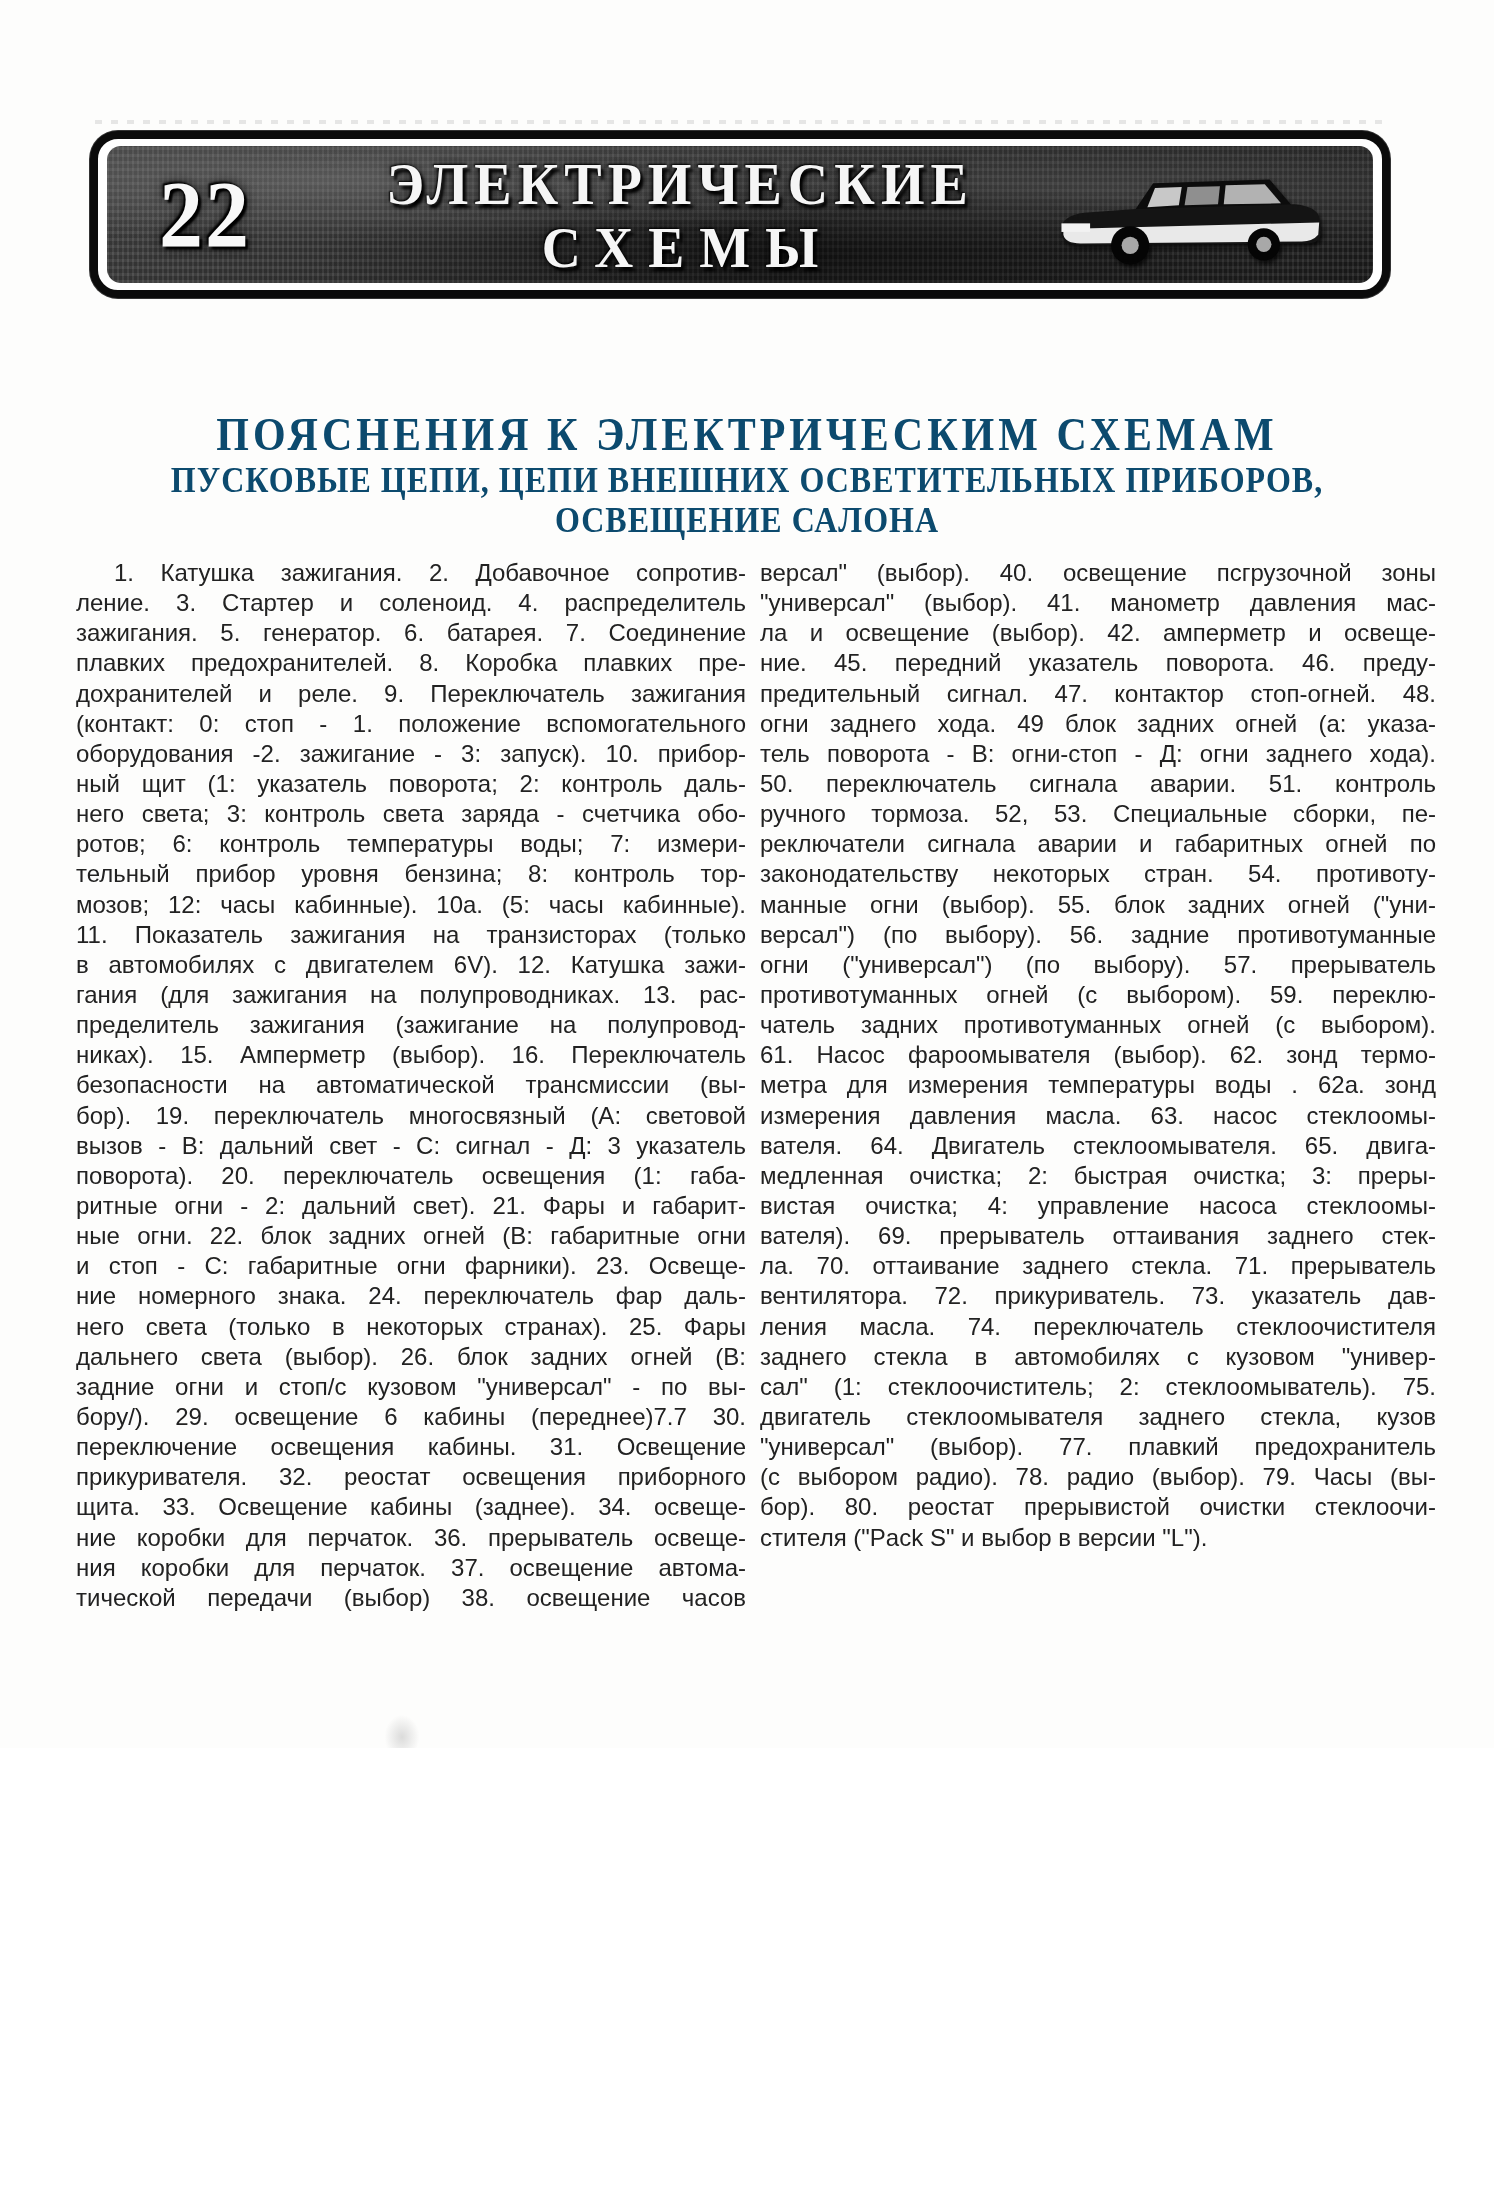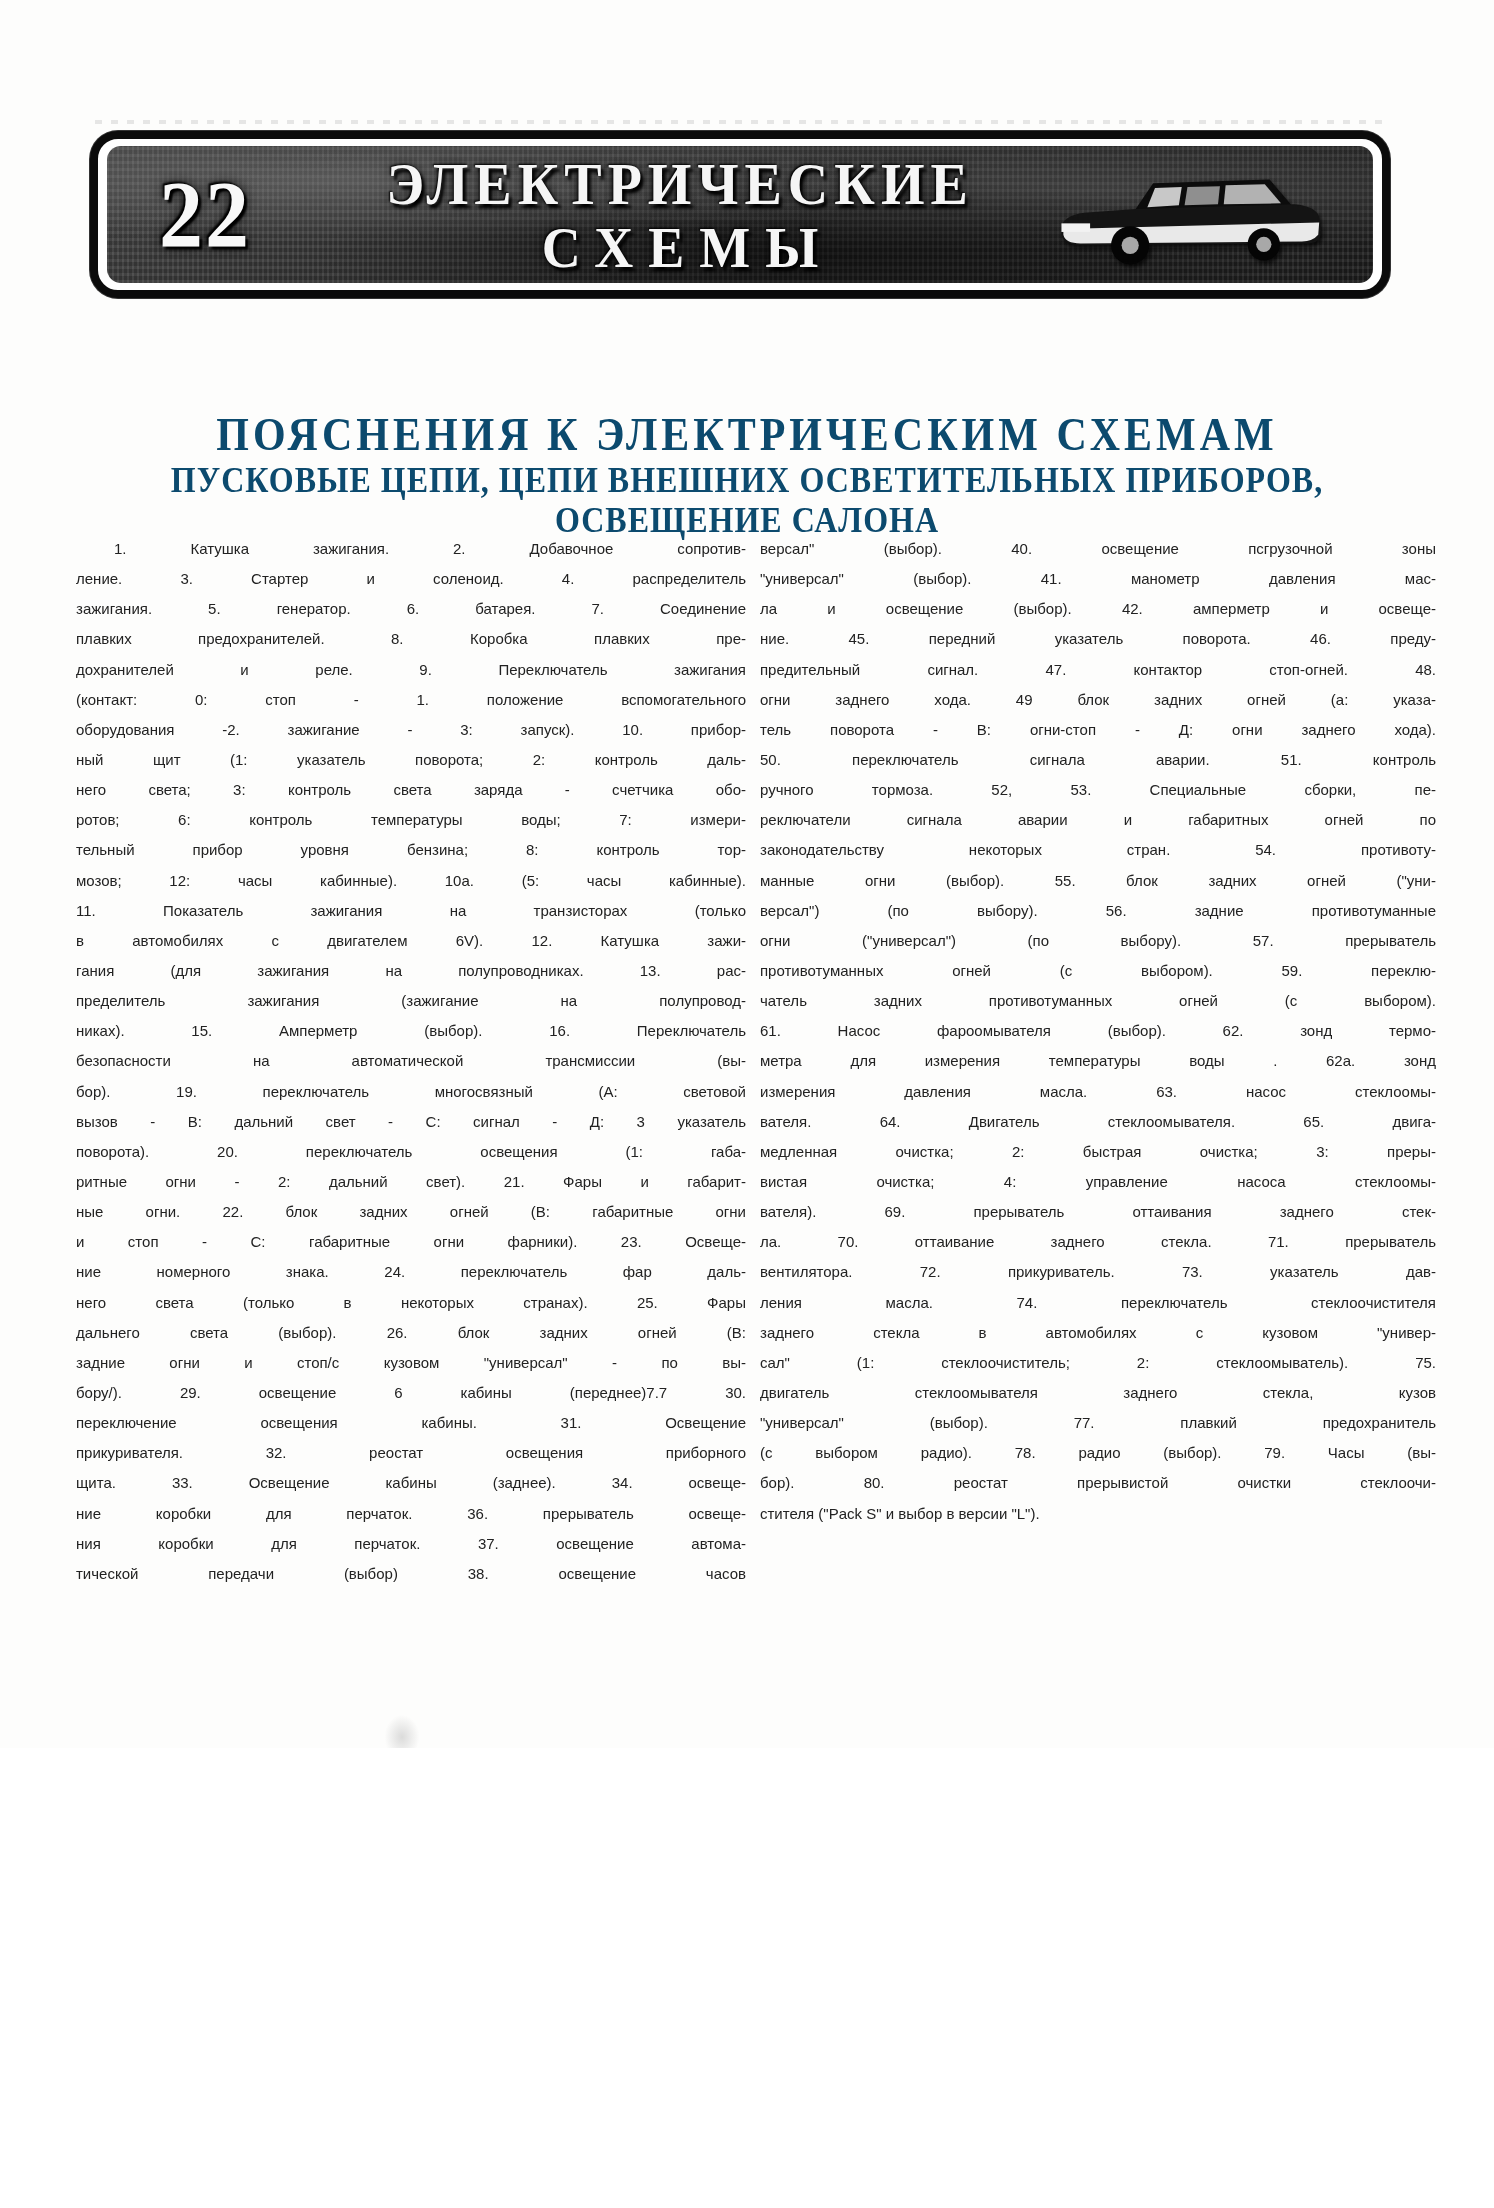--- a/index.html
+++ b/index.html
@@ -112,21 +112,21 @@
   }
 
   
   .columns {
     position: absolute;
     left: 76px; top: 534px;
     width: 1360px;
     display: flex;
     gap: 14px;
   }
-  .col { font-size: 15px; line-height: 30.15px; color: #222; }
+  .col { font-size: 24px; line-height: 30.15px; color: #222; margin-top: 24px; }
   .col-left  { width: 670px; }
   .col-right { width: 676px; }
   .text-line {
     text-align: justify;
     text-align-last: justify;
     white-space: normal;
     height: 30.15px;
     overflow: visible;
   }
   .col-left .text-line:first-child { text-indent: 38px; }

